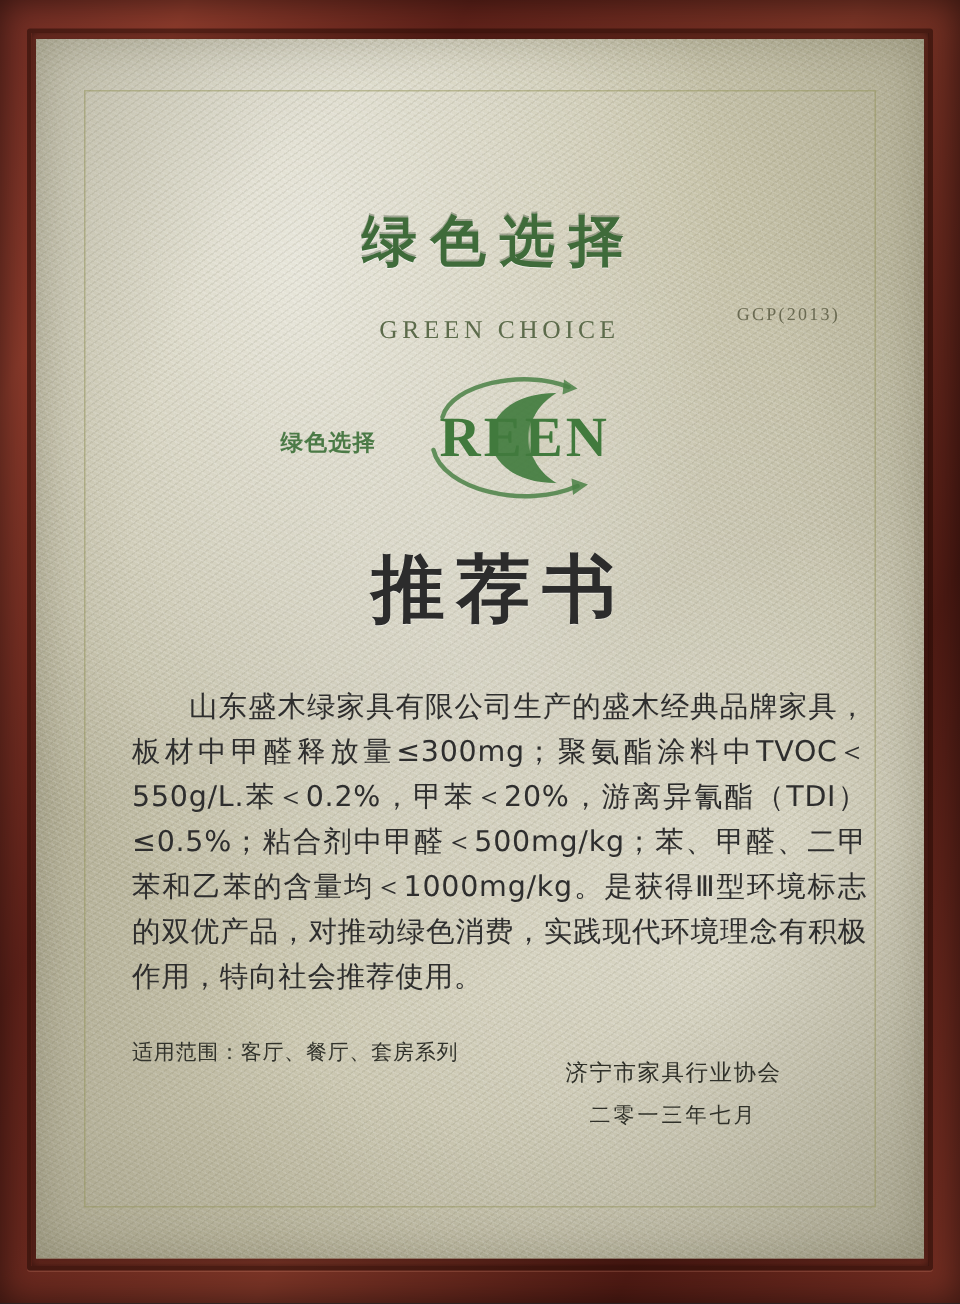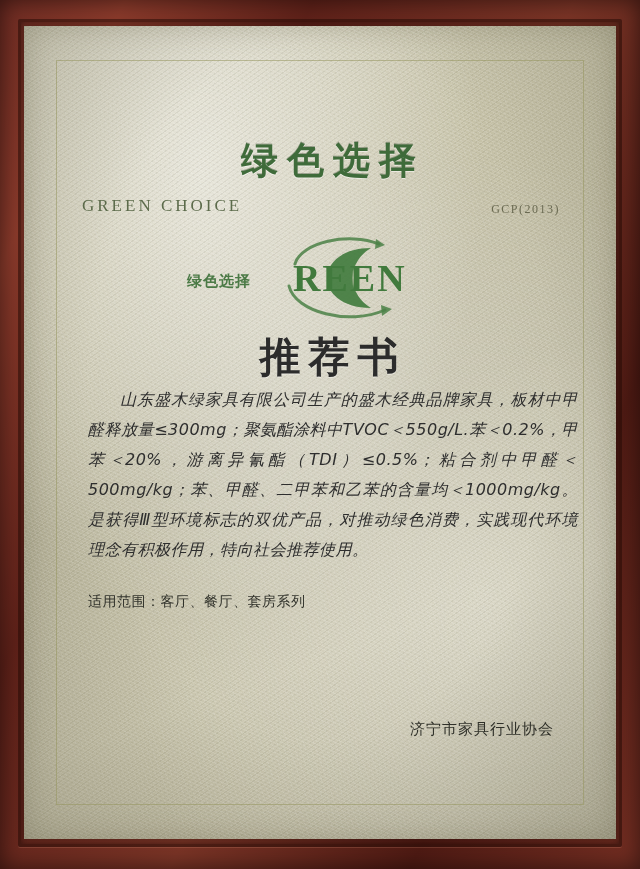--- a/index.html
+++ b/index.html
@@ -90,26 +90,26 @@
     text-align: center;
     font-family: "DejaVu Sans", sans-serif;
     font-weight: bold;
     font-size: 37px;
     letter-spacing: 9px;
     color: #3f6b3a;
     text-shadow: 0 1px 0 rgba(255,255,255,.5), 0 -1px 0 rgba(40,60,35,.35);
     margin-top: 52px;
   }
   .title-en {
-    text-align: left;
+    text-align: center;
     font-family: "Liberation Serif", serif;
     font-size: 17px;
     letter-spacing: 3px;
     color: #5c6b4b;
-    margin-top: 10px;
+    margin-top: 24px;
   }
 
   .code {
     position: absolute;
     right: 56px;
     top: 176px;
     font-family: "Liberation Serif", serif;
     font-size: 12px;
     letter-spacing: 1.5px;
     color: #6a6a52;
@@ -155,57 +155,57 @@
     top: 2px;
     width: 176px;
     height: 88px;
   }
 
   
   .heading {
     text-align: center;
     font-family: "DejaVu Sans", sans-serif;
     font-weight: bold;
-    font-size: 41px;
+    font-size: 49px;
     letter-spacing: 8px;
     color: #2c2c2c;
-    margin-top: 6px;
+    margin-top: 22px;
     text-shadow: 0 1px 0 rgba(255,255,255,.45);
   }
 
   
   .body-text {
-    font-family: "DejaVu Sans", sans-serif;
-    font-size: 16px;
+    margin-top: 30px;
+    font-family: "DejaVu Sans", sans-serif;
+    font-size: 19px;
     line-height: 30px;
     color: #2e2e2e;
     text-align: justify;
     text-indent: 2em;
     letter-spacing: .5px;
     padding: 0 6px;
-    font-style: italic;
   }
 
   
   .info {
     margin-top: 24px;
     font-family: "DejaVu Sans", sans-serif;
     font-size: 14px;
     line-height: 25px;
     color: #32332c;
     letter-spacing: .5px;
     padding-left: 6px;
   }
 
   
   .sign-block {
     position: absolute;
     right: 62px;
-    bottom: 100px;
-    text-align: right;
+    bottom: 86px;
+    text-align: center;
     font-family: Liberation Sans, sans-serif;
     color: #2f3029;
     width: 210px;
   }
   .sign-org {
     font-size: 15px;
     letter-spacing: 1px;
   }
   .sign-date {
     font-size: 14px;
@@ -290,17 +290,18 @@
 
       <div class="info">
         <div>
           <span>适用范围：</span><span>客厅、餐厅、套房系列</span>
         </div>
       </div>
 
 
       <div class="sign-block">
         <div class="sign-org">济宁市家具行业协会</div>
+        <div class="sign-date">二零一三年七月</div>
       </div>
 
     </div>
   </div>
 </div>
 
 </body></html>

